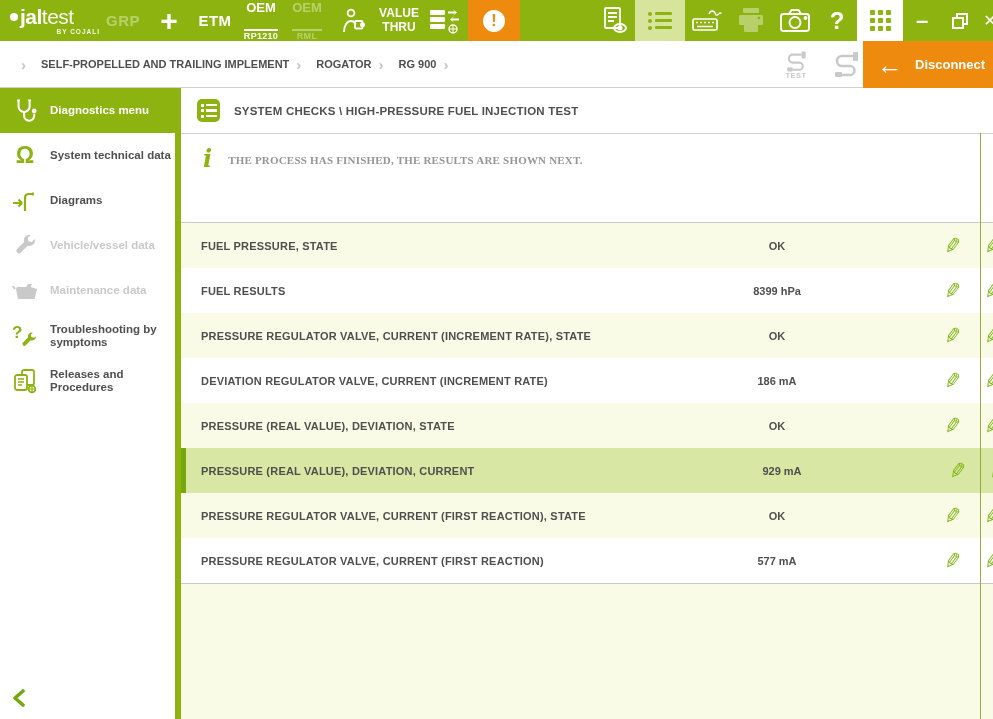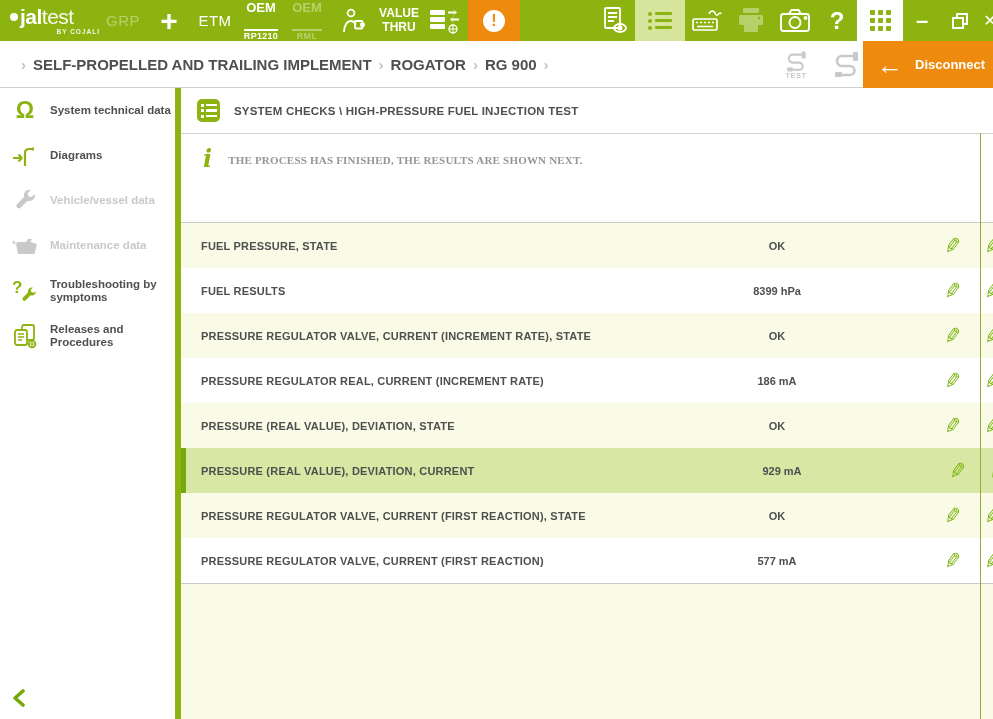--- a/index.html
+++ b/index.html
@@ -15,21 +15,21 @@
   
   .topbar{height:41px;background:var(--green);display:flex;align-items:stretch;color:#fff;}
   .tb-item{display:flex;flex-direction:column;align-items:center;justify-content:center;cursor:pointer;}
   .tb-spacer{flex:1;}
   .logo{width:100px;align-items:flex-start;padding-left:10px;}
   .logo-row{display:flex;align-items:baseline;line-height:1;}
   .logo-dot{width:8px;height:8px;border-radius:50%;background:#fff;margin-right:2px;align-self:center;}
   .logo-jal{font-weight:bold;font-size:21px;letter-spacing:-.5px;}
   .logo-test{font-weight:300;font-size:21px;letter-spacing:-.5px;opacity:.95;}
   .logo-by{font-size:6.5px;font-weight:bold;letter-spacing:1px;align-self:flex-end;margin-top:1px;opacity:.9;}
-  .tb-text{font-weight:normal;font-size:15px;letter-spacing:.5px;}
+  .tb-text{font-weight:bold;font-size:15px;letter-spacing:.5px;}
   .tb-faded{opacity:.38;}
   .w45{width:46px;} .w52{width:52px;} .w50{width:50px;} .w40{width:40px;} .w44{width:44px;} .w38{width:38px;}
   .plus{font-size:30px;font-weight:bold;line-height:.8;}
   .stack2{line-height:1;}
   .stack2 .top{font-weight:bold;font-size:13px;display:block;text-align:center;border-bottom:2px solid currentColor;padding-bottom:15px;}
   .stack2 .bot{font-weight:bold;font-size:9px;display:block;text-align:center;margin-top:1px;letter-spacing:.3px;}
   .stackp .top,.stackp .bot{border:none;font-size:12px;font-weight:bold;display:block;text-align:center;line-height:1.1;}
   .warn{background:var(--orange);}
   .warn-circle{width:22px;height:22px;border-radius:50%;background:#fff;color:var(--orange);
     display:flex;align-items:center;justify-content:center;font-weight:bold;font-size:16px;}
@@ -40,21 +40,21 @@
   .listicon .lbar{width:17px;height:3px;background:var(--green);border-radius:1px;}
   .appgrid{background:#fff;}
   .grid9{display:grid;grid-template-columns:repeat(3,5px);grid-gap:3px;}
   .grid9 span{width:5px;height:5px;background:var(--green);border-radius:1px;}
   .minim{font-size:22px;font-weight:bold;line-height:.5;}
   .close-sliver{width:14px;overflow:hidden;justify-content:center;font-size:16px;font-weight:bold;padding-left:8px;}
 
   
   .crumbbar{height:47px;background:#fff;border-bottom:1px solid var(--line);display:flex;align-items:center;
     padding-left:14px;position:relative;}
-  .crumb{font-size:15px;font-weight:bold;color:var(--text);white-space:nowrap;cursor:pointer;}
+  .crumb{font-size:11px;font-weight:bold;color:var(--text);white-space:nowrap;cursor:pointer;margin-left:8px;}
   .sep{color:#C5C5C5;font-size:15px;font-weight:bold;margin:0 7px;line-height:1;}
   .conn-icons{position:absolute;right:128px;top:0;height:100%;display:flex;align-items:center;gap:14px;}
   .conn{display:flex;flex-direction:column;align-items:center;color:var(--disabled);}
   .conn .clabel{font-size:7.5px;font-weight:bold;letter-spacing:.5px;margin-top:-2px;}
   .disconnect{position:absolute;right:-30px;top:0;height:47px;width:160px;background:var(--orange);
     display:flex;align-items:center;color:#fff;cursor:pointer;padding-left:14px;gap:12px;}
   .disconnect .arrow{font-size:26px;line-height:1;font-weight:bold;}
   .disconnect .dlabel{font-size:13px;font-weight:bold;}
 
   
@@ -268,20 +268,31 @@
     </div>
   </div>
   <div class="disconnect">
     <span class="arrow">←</span>
     <span class="dlabel">Disconnect</span>
   </div>
 </div>
 
 <div class="sidebar">
   <div>
+      <div class="side-item active">
+        <span class="sicon">
+          <svg width="24" height="26" viewBox="0 0 26 28" fill="none" stroke="currentColor" stroke-width="2.2">
+            <path d="M6 3v6a6 6 0 0 0 12 0V3"></path>
+            <path d="M12 15v4a5.5 5.5 0 0 0 11 0v-2"></path>
+            <circle cx="23" cy="14" r="2.6" fill="currentColor" stroke="none"></circle>
+            <path d="M4.5 2.5h3M16.5 2.5h3" stroke-width="1.8"></path>
+          </svg>
+        </span>
+        <span class="slabel">Diagnostics menu</span>
+      </div>
       <div class="side-item">
         <span class="sicon">
           <span style="font-size:23px;font-weight:bold;line-height:1;">Ω</span>
         </span>
         <span class="slabel">System technical data</span>
       </div>
       <div class="side-item">
         <span class="sicon">
           <svg width="26" height="24" viewBox="0 0 26 24" fill="none" stroke="currentColor" stroke-width="2.2">
             <path d="M1 14h9M10 14l-3.5-3.5M10 14l-3.5 3.5"></path>
@@ -372,21 +383,21 @@
         <span class="pencil">✎</span>
         <span class="pencil clip">✎</span>
       </div>
       <div class="result-row">
         <span class="result-label">PRESSURE REGULATOR VALVE, CURRENT (INCREMENT RATE), STATE</span>
         <span class="result-value">OK</span>
         <span class="pencil">✎</span>
         <span class="pencil clip">✎</span>
       </div>
       <div class="result-row">
-        <span class="result-label">PRESSURE REGULATOR REAL, CURRENT (INCREMENT RATE)</span>
+        <span class="result-label">DEVIATION REGULATOR VALVE, CURRENT (INCREMENT RATE)</span>
         <span class="result-value">186 mA</span>
         <span class="pencil">✎</span>
         <span class="pencil clip">✎</span>
       </div>
       <div class="result-row">
         <span class="result-label">PRESSURE (REAL VALUE), DEVIATION, STATE</span>
         <span class="result-value">OK</span>
         <span class="pencil">✎</span>
         <span class="pencil clip">✎</span>
       </div>

